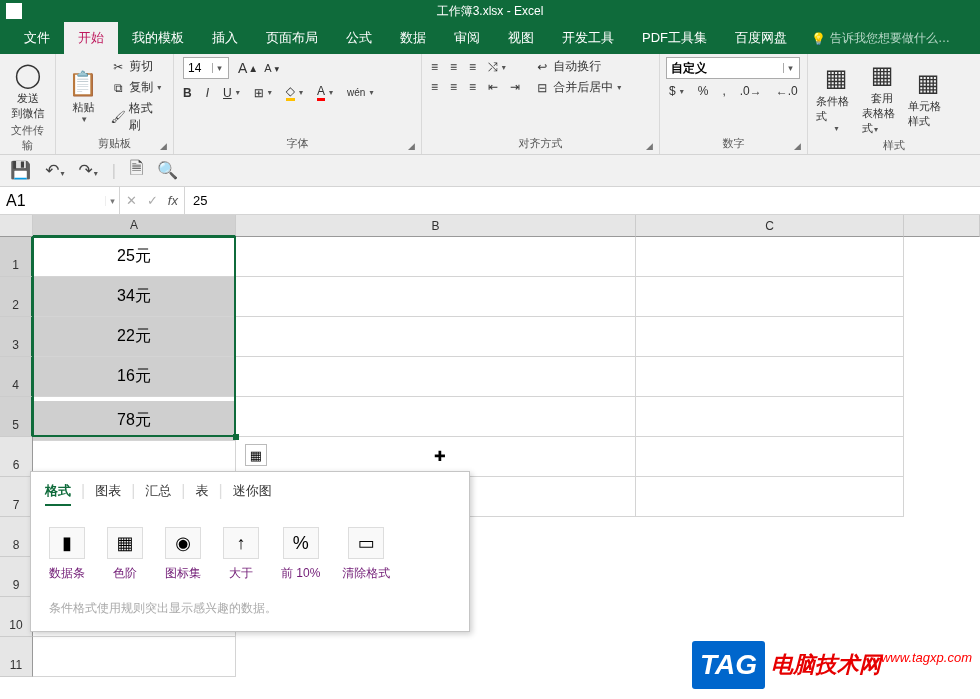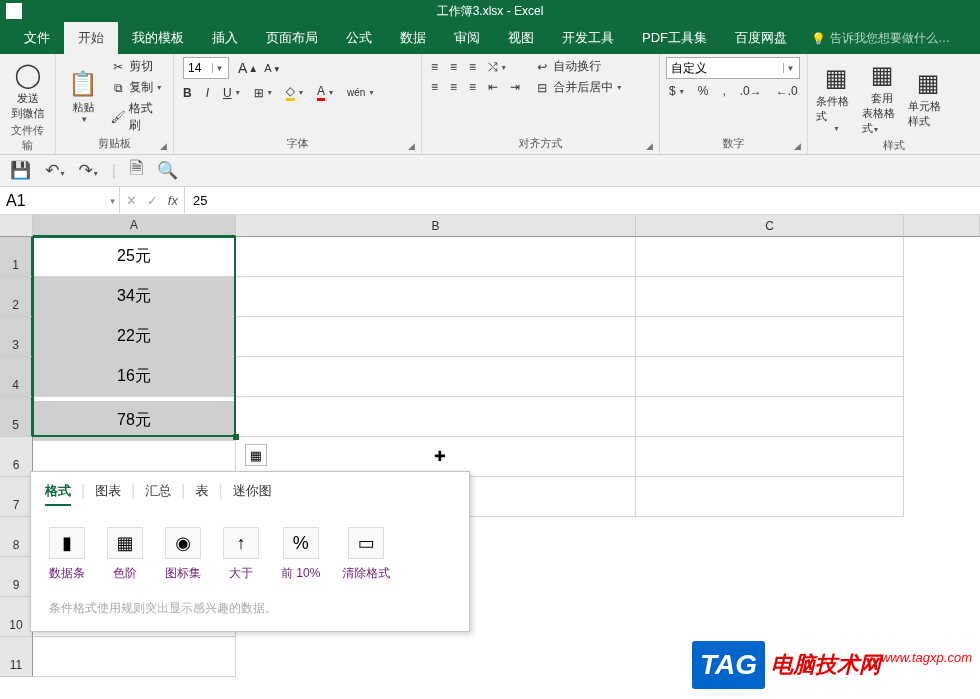--- a/index.html
+++ b/index.html
@@ -4,21 +4,21 @@
 <style>
 * { box-sizing: border-box; margin: 0; padding: 0; font-family: "Microsoft YaHei", sans-serif; }
 body { background: #fff; width: 980px; height: 699px; overflow: hidden; position: relative; }
 
 .titlebar { background: #0f6b3b; height: 22px; display: flex; align-items: center; justify-content: center; position: relative; }
 .titlebar-left { position: absolute; left: 6px; top: 3px; width: 16px; height: 16px; background: #fff; }
 .titlebar-title { color: #fff; font-size: 12px; }
 
 .ribbon-tabs { background: #0f6b3b; height: 32px; display: flex; align-items: flex-end; padding-left: 10px; gap: 0; }
 .ribbon-tab { color: #fff; font-size: 13px; padding: 7px 14px; cursor: pointer; }
-.ribbon-tab.active { background: #f1f1f1; color: #404040; }
+.ribbon-tab.active { background: #f1f1f1; color: #be185d; }
 .tell-me { color: #b8d8c8; font-size: 12px; padding: 7px 10px; display: flex; align-items: center; gap: 4px; }
 
 .ribbon { background: #f1f1f1; height: 101px; border-bottom: 1px solid #d4d4d4; display: flex; }
 .ribbon-group { border-right: 1px solid #d9d9d9; padding: 3px 6px 0; display: flex; flex-direction: column; position: relative; }
 .ribbon-group-label { font-size: 11px; color: #555; text-align: center; margin-top: auto; padding-bottom: 3px; position: relative; }
 .ribbon-group-label .launcher { position: absolute; right: 0; bottom: 3px; font-size: 9px; color: #777; }
 .ribbon-row { display: flex; align-items: center; gap: 2px; }
 .ribbon-col { display: flex; flex-direction: column; gap: 2px; }
 .big-btn { display: flex; flex-direction: column; align-items: center; width: 44px; padding: 2px; cursor: pointer; font-size: 11px; color: #333; }
 .big-btn .ico { width: 32px; height: 32px; display: flex; align-items: center; justify-content: center; font-size: 24px; }
@@ -206,21 +206,21 @@
             <span>合并后居中</span>
             <span class="dd">▾</span>
           </div>
       </div>
     </div>
     <div class="ribbon-group-label"><span>对齐方式</span><span class="launcher">◢</span></div>
   </div>
 
   <div class="ribbon-group" style="width:148px">
     <div class="combo" style="width:134px;margin-bottom:4px">
-      <input style="width: 116px;" value="自定义">
+      <input style="width: 116px; font-weight: bold;" value="自定义">
       <span class="arrow">▾</span>
     </div>
     <div class="ribbon-row" style="gap:8px">
       <span class="small-btn">$<span class="dd">▾</span></span>
       <span class="small-btn">%</span>
       <span class="small-btn">,</span>
       <span class="small-btn">.0→</span>
       <span class="small-btn">←.0</span>
     </div>
     <div class="ribbon-group-label"><span>数字</span><span class="launcher">◢</span></div>

